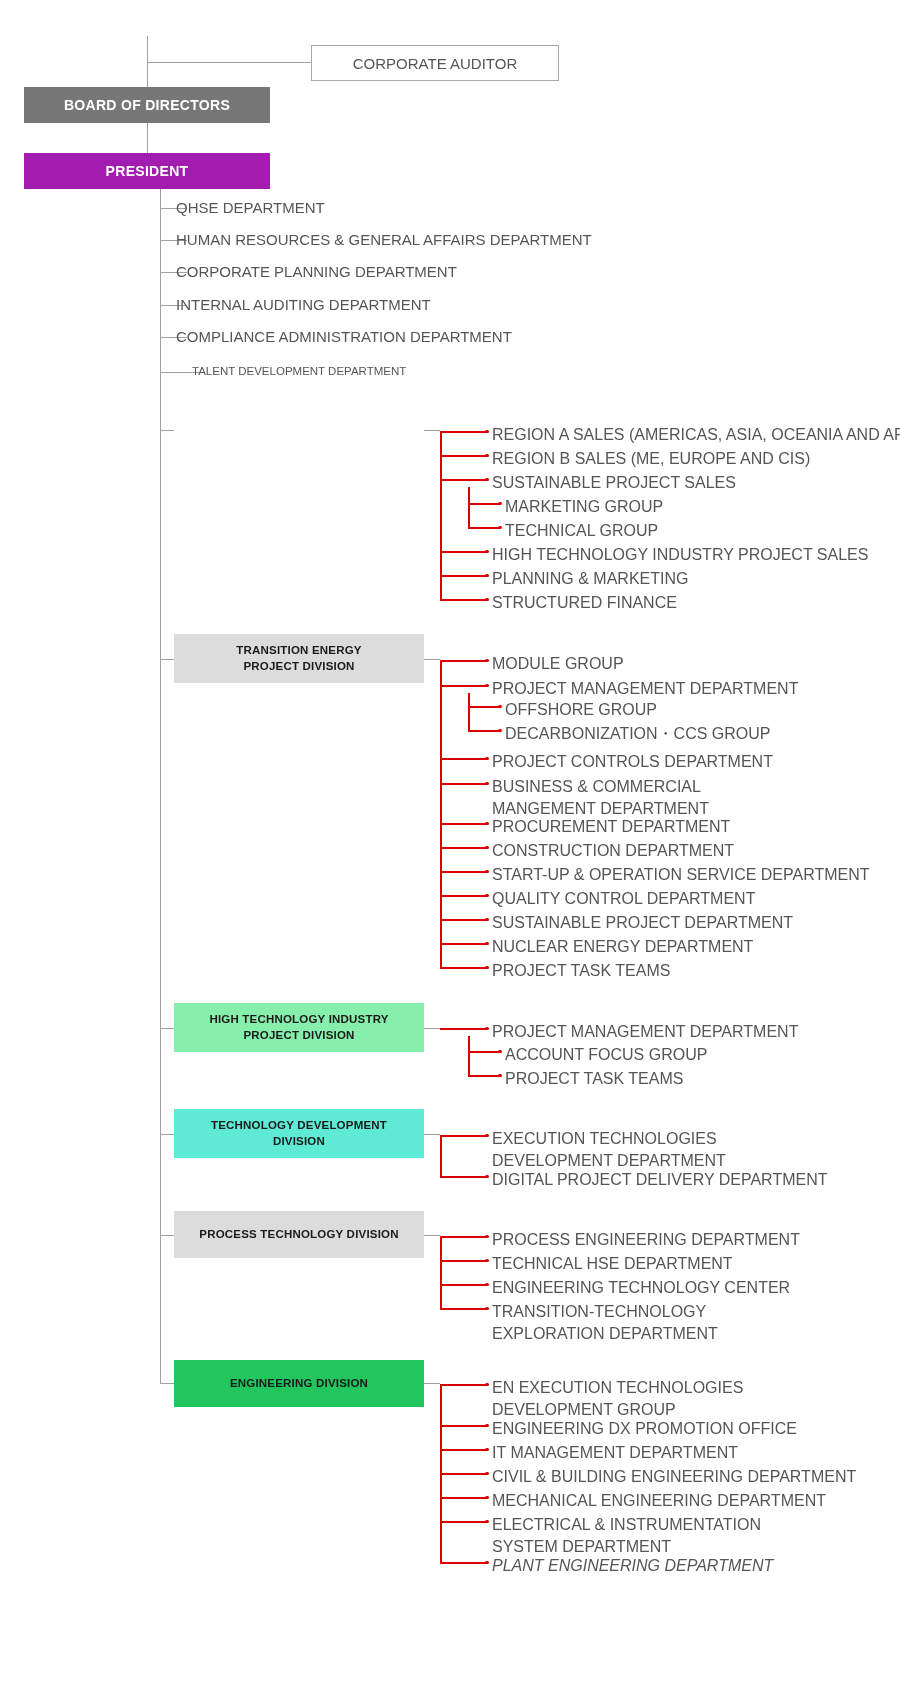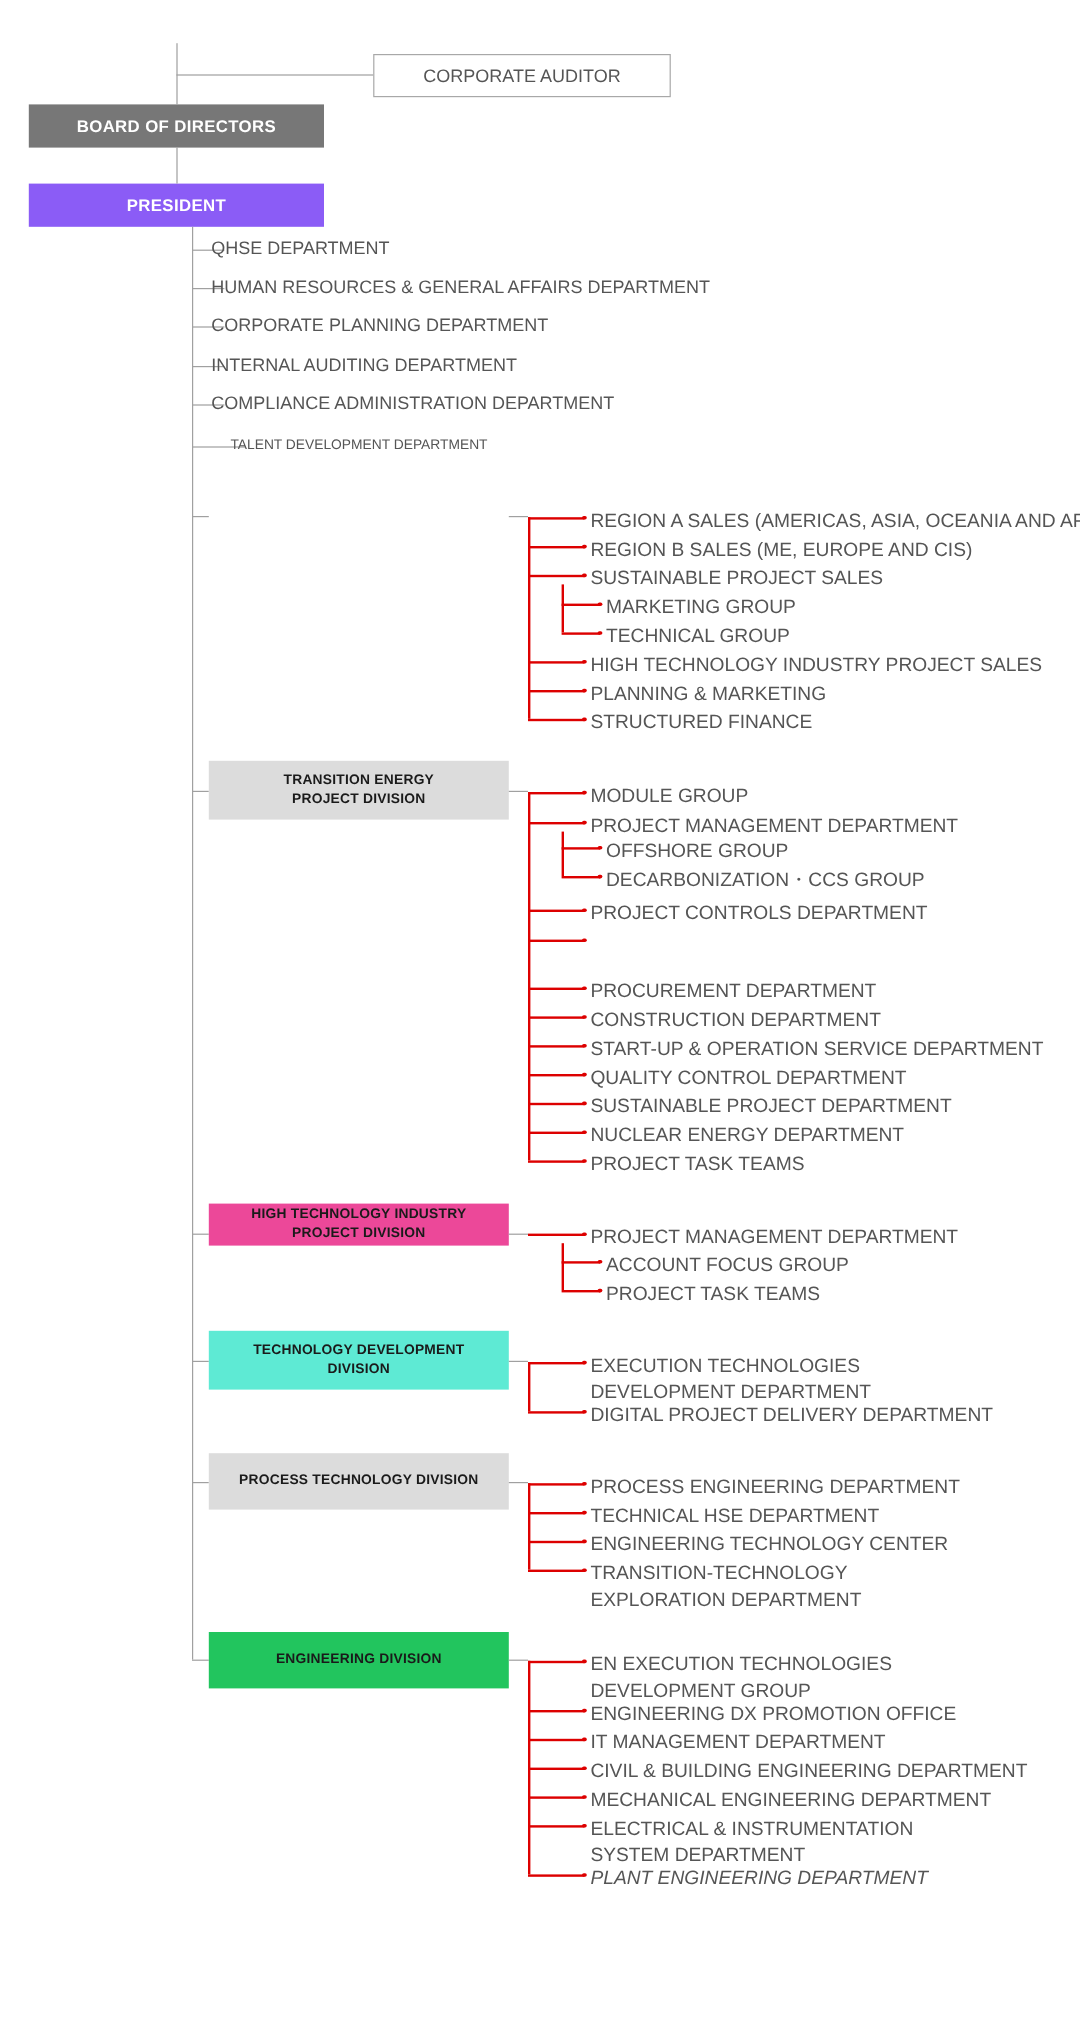--- a/index.html
+++ b/index.html
@@ -53,21 +53,21 @@
   .rline.v{width:1.6px;}
   .rdot{position:absolute;width:3.5px;height:3.5px;background:#dd0000;border-radius:50%;}
 </style>
 </head>
 <body>
 
 <div id="chart">
     <div class="topbox" style="left: 24px; top: 87px; width: 246px; height: 36px; background: rgb(119, 119, 119); color: rgb(255, 255, 255);">
       <span>BOARD OF DIRECTORS</span>
     </div>
-    <div class="topbox" style="left: 24px; top: 153px; width: 246px; height: 36px; background: #8b5cf6; color: rgb(255, 255, 255);">
+    <div class="topbox" style="left: 24px; top: 153px; width: 246px; height: 36px; background: #a21caf; color: rgb(255, 255, 255);">
       <span>PRESIDENT</span>
     </div>
     <div class="auditbox" style="left: 311px; top: 45px; width: 246px; height: 34px;">
       <span>CORPORATE AUDITOR</span>
     </div>
     <div class="gline v" style="left: 147px; top: 36px; height: 51px; background: rgb(160, 160, 160);"></div>
     <div class="gline v" style="left: 147px; top: 123px; height: 30px; background: rgb(160, 160, 160);"></div>
     <div class="gline h" style="left: 147px; top: 62px; width: 164px; background: rgb(160, 160, 160);"></div>
     <div class="gline h" style="left: 160px; top: 208px; width: 27px; background: rgb(160, 160, 160);"></div>
     <div class="deptlabel" style="left: 176px; top: 200px; color: rgb(85, 85, 85);">QHSE DEPARTMENT</div>
@@ -140,29 +140,30 @@
     <div class="rline v" style="left: 468px; top: 693px; height: 37px; background: rgb(221, 0, 0);"></div>
     <div class="rline h" style="left: 468px; top: 706px; width: 32px; background: rgb(221, 0, 0);"></div>
     <div class="rdot" style="left: 498px; top: 704.7px;"></div>
     <div class="rline h" style="left: 468px; top: 730px; width: 32px; background: rgb(221, 0, 0);"></div>
     <div class="rdot" style="left: 498px; top: 728.7px;"></div>
     <div class="leaf" style="left: 492px; top: 653px; color: rgb(85, 85, 85); width: auto; white-space: nowrap;">MODULE GROUP</div>
     <div class="leaf" style="left: 492px; top: 678px; color: rgb(85, 85, 85); width: auto; white-space: nowrap;">PROJECT MANAGEMENT DEPARTMENT</div>
     <div class="leaf" style="left: 505px; top: 699px; color: rgb(85, 85, 85); width: auto; white-space: nowrap;">OFFSHORE GROUP</div>
     <div class="leaf" style="left: 505px; top: 723px; color: rgb(85, 85, 85); width: auto; white-space: nowrap;">DECARBONIZATION・CCS GROUP</div>
     <div class="leaf" style="left: 492px; top: 751px; color: rgb(85, 85, 85); width: auto; white-space: nowrap;">PROJECT CONTROLS DEPARTMENT</div>
+    <div class="leaf" style="left: 492px; top: 776px; color: rgb(85, 85, 85); width: 290px; white-space: normal;">BUSINESS &amp; COMMERCIAL MANGEMENT DEPARTMENT</div>
     <div class="leaf" style="left: 492px; top: 816px; color: rgb(85, 85, 85); width: auto; white-space: nowrap;">PROCUREMENT DEPARTMENT</div>
     <div class="leaf" style="left: 492px; top: 840px; color: rgb(85, 85, 85); width: auto; white-space: nowrap;">CONSTRUCTION DEPARTMENT</div>
     <div class="leaf" style="left: 492px; top: 864px; color: rgb(85, 85, 85); width: auto; white-space: nowrap;">START-UP &amp; OPERATION SERVICE DEPARTMENT</div>
     <div class="leaf" style="left: 492px; top: 888px; color: rgb(85, 85, 85); width: auto; white-space: nowrap;">QUALITY CONTROL DEPARTMENT</div>
     <div class="leaf" style="left: 492px; top: 912px; color: rgb(85, 85, 85); width: auto; white-space: nowrap;">SUSTAINABLE PROJECT DEPARTMENT</div>
     <div class="leaf" style="left: 492px; top: 936px; color: rgb(85, 85, 85); width: auto; white-space: nowrap;">NUCLEAR ENERGY DEPARTMENT</div>
     <div class="leaf" style="left: 492px; top: 960px; color: rgb(85, 85, 85); width: auto; white-space: nowrap;">PROJECT TASK TEAMS</div>
     <div class="gline h" style="left: 160px; top: 1028px; width: 14px; background: rgb(160, 160, 160);"></div>
-    <div class="divbox" style="left: 174px; top: 1003px; width: 250px; height: 35px; background: #ec4899; color: rgb(26, 26, 26);">
+    <div class="divbox" style="left: 174px; top: 1003px; width: 250px; height: 49px; background: #86efac; color: rgb(26, 26, 26);">
       <span>HIGH TECHNOLOGY INDUSTRY<br>PROJECT DIVISION</span>
     </div>
     <div class="gline h" style="left: 424px; top: 1028px; width: 16px; background: rgb(160, 160, 160);"></div>
     <div class="rline h" style="left: 440px; top: 1028px; width: 47px; background: rgb(221, 0, 0);"></div>
     <div class="rdot" style="left: 485px; top: 1026.7px;"></div>
     <div class="rline v" style="left: 468px; top: 1036px; height: 39px; background: rgb(221, 0, 0);"></div>
     <div class="rline h" style="left: 468px; top: 1051px; width: 32px; background: rgb(221, 0, 0);"></div>
     <div class="rdot" style="left: 498px; top: 1049.7px;"></div>
     <div class="rline h" style="left: 468px; top: 1075px; width: 32px; background: rgb(221, 0, 0);"></div>
     <div class="rdot" style="left: 498px; top: 1073.7px;"></div>

